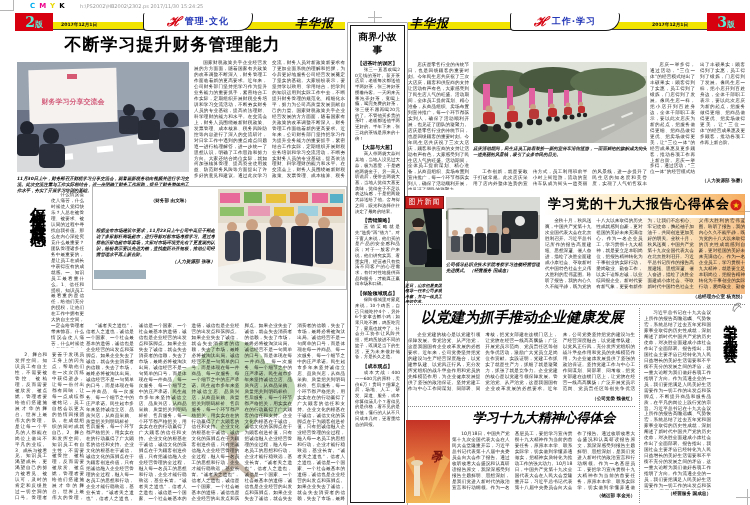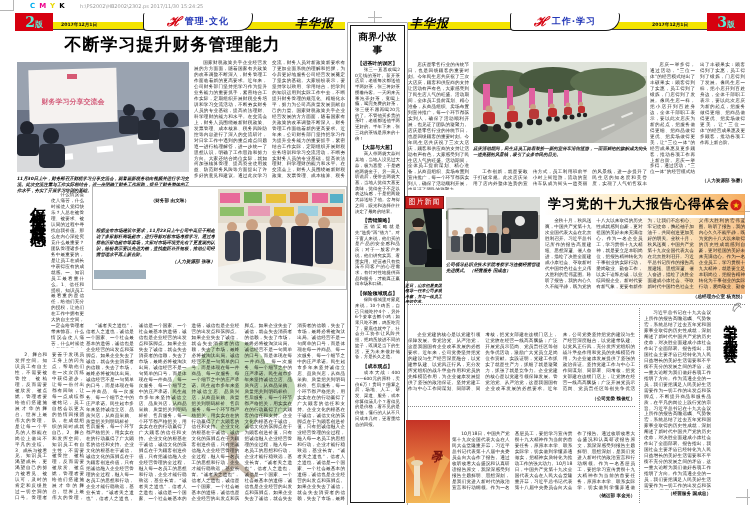--- a/index.html
+++ b/index.html
@@ -290,20 +290,21 @@
     <svg width="12" height="12" viewBox="0 0 12 12">
       <circle cx="6" cy="6" r="5.6" fill="#d22016"></circle>
       <text x="6" y="9" font-size="8" fill="#f7d117" text-anchor="middle">★</text>
     </svg>
   </div>
   <div class="abs bt cols4 grad-body" style="left:545px;top:218px;width:200px;height:76px">金秋十月，秋风送爽，中国共产党第十九次全国代表大会在北京胜利召开。习近平总书记所作的报告高屋建瓴、思想深邃、催人奋进，描绘了决胜全面建成小康社会、夺取新时代中国特色社会主义伟大胜利的宏伟蓝图。聆听了报告，我的内心久久不能平静，既为党的十八大以来取得的历史性成就感到自豪，更对祖国的美好未来充满信心。作为一名企业员工，学习贯彻十九大精神，就是要立足本职岗位，把报告精神转化为干事创业的实际行动，爱岗敬业、勤奋工作，以实干诠释忠诚，以业绩回报企业。新时代要有新气象，更要有新作为，让我们不忘初心、牢记使命，撸起袖子加油干，共同创造更加美好的明天。金秋十月，秋风送爽，中国共产党第十九次全国代表大会在北京胜利召开。习近平总书记所作的报告高屋建瓴、思想深邃、催人奋进，描绘了决胜全面建成小康社会、夺取新时代中国特色社会主义伟大胜利的宏伟蓝图。聆听了报告，我的内心久久不能平静，既为党的十八大以来取得的历史性成就感到自豪，更对祖国的美好未来充满信心。作为一名企业员工，学习贯彻十九大精神，就是要立足本职岗位，把报告精神转化为干事创业的实际行动，爱岗敬业、勤奋工作，以实干诠释忠诚，以业绩回报企业。新时代要有新气象，更要有新作为，让我们不忘初心、牢记使命，撸起袖子加油干，共同创造更加美好的明天。</div>
   <div class="abs byline" style="left:650px;top:294px;width:95px">（总经理办公室 杨克悦）</div>
 
   <div class="abs doth" style="left:408px;top:304px;width:337px"></div>
 
+  <div class="abs script" style="left:410px;top:308px;width:225px;font-size:14.5px">以党建为抓手推动企业健康发展</div>
   <div class="abs bt cols3" style="left:408px;top:332px;width:227px;height:62px">企业党建的核心是以党建引领保障发展。管党治党、从严治党，这是我国国有企业改革发展的必然要求。近年来，公司党委坚持把党的建设与生产经营深度融合，以党建带队建、以党风正行风，充分发挥党组织的战斗堡垒作用和党员的先锋模范作用，为企业健康发展提供了坚强的政治保证。坚持党建工作与中心工作同谋划、同部署、同考核，把党支部建在连锁门店上，让党旗在经营一线高高飘扬；广泛开展党员示范岗、党员责任区等创先争优活动，激励广大党员立足岗位作贡献。实践证明，党建工作抓实了就是生产力，抓细了就是凝聚力，抓强了就是竞争力。企业党建的核心是以党建引领保障发展。管党治党、从严治党，这是我国国有企业改革发展的必然要求。近年来，公司党委坚持把党的建设与生产经营深度融合，以党建带队建、以党风正行风，充分发挥党组织的战斗堡垒作用和党员的先锋模范作用，为企业健康发展提供了坚强的政治保证。坚持党建工作与中心工作同谋划、同部署、同考核，把党支部建在连锁门店上，让党旗在经营一线高高飘扬；广泛开展党员示范岗、党员责任区等创先争优活动，激励广大党员立足岗位作贡献。实践证明，党建工作抓实了就是生产力，抓细了就是凝聚力，抓强了就是竞争力。</div>
   <div class="abs byline" style="left:558px;top:396px;width:77px">（公司党委 魏俊红）</div>
 
   <div class="abs doth" style="left:408px;top:406px;width:227px"></div>
 
   <div class="abs" style="left:406px;top:420px;width:44px;height:83px">
     <svg width="44" height="83" viewBox="0 0 44 83" preserveAspectRatio="none">
       <rect width="44" height="83" fill="#c53326"></rect>
       <rect width="44" height="83" fill="url(#gr1)"></rect>
       <defs>
@@ -313,20 +314,21 @@
             <stop offset="1" stop-color="#f2b757"></stop>
         </linearGradient>
       </defs>
       <polygon points="22,83 0,40 8,36 22,83" fill="#f5c96a" opacity=".5"></polygon>
       <polygon points="22,83 36,34 44,40 22,83" fill="#f5c96a" opacity=".5"></polygon>
       <rect x="8" y="44" width="6" height="32" fill="#f0e2c8"></rect>
       <ellipse cx="11" cy="43" rx="6" ry="3" fill="#e8d5b0"></ellipse>
       <text x="30" y="22" font-size="11" fill="#7a150e" font-weight="bold" font-style="italic" text-anchor="middle" writing-mode="tb">学习</text>
     </svg>
   </div>
+  <div class="abs script" style="left:453px;top:409px;width:182px;font-size:13px">学习十九大精神心得体会</div>
   <div class="abs bt cols3" style="left:452px;top:431px;width:183px;height:60px">10月18日，中国共产党第十九次全国代表大会在人民大会堂隆重开幕，习近平总书记代表第十八届中央委员会向大会作了报告。通过收听收看大会盛况和认真研读报告原文，我深深感受到报告主题鲜明、思想深刻，是我们党进入新时代的政治宣言和行动纲领。作为一名基层员工，要把学习宣传贯彻十九大精神作为当前的首要任务，原原本本学、联系实际学，切实做到学懂弄通做实，把精神实质转化为推动工作的强大动力。10月18日，中国共产党第十九次全国代表大会在人民大会堂隆重开幕，习近平总书记代表第十八届中央委员会向大会作了报告。通过收听收看大会盛况和认真研读报告原文，我深深感受到报告主题鲜明、思想深刻，是我们党进入新时代的政治宣言和行动纲领。作为一名基层员工，要把学习宣传贯彻十九大精神作为当前的首要任务，原原本本学、联系实际学，切实做到学懂弄通做实，把精神实质转化为推动工作的强大动力。</div>
   <div class="abs byline" style="left:553px;top:493px;width:82px">（储运部 李金光）</div>
 
   <div class="abs dotv" style="left:639px;top:308px;height:195px"></div>
 
   <svg class="abs" style="left:731px;top:300px" width="12" height="13" viewBox="0 0 12 13">
     <path d="M2 11 C2 4 7 2 10 4 C8 7 4 8 3 12 M4 6 C6 4 9 5 10 8" stroke="#8a8a8a" stroke-width="1" fill="none"></path>
   </svg>
   <div class="abs bt" style="left:644px;top:310px;width:67px;height:180px">习近平总书记在十九大会议上所作的报告高瞻远瞩、气势恢宏，系统总结了过去五年党和国家事业取得的历史性成就，深刻阐述了新时代中国共产党的历史使命，对决胜全面建成小康社会作出了全面部署。报告指出，我国社会主要矛盾已经转化为人民日益增长的美好生活需要和不平衡不充分的发展之间的矛盾，这一重大论断为我们做好各项工作指明了方向。作为流通企业的一员，我们要把满足人民美好生活需要作为一切工作的出发点和落脚点，不断提升商品和服务品质，在平凡的岗位上践行党的宗旨。习近平总书记在十九大会议上所作的报告高瞻远瞩、气势恢宏，系统总结了过去五年党和国家事业取得的历史性成就，深刻阐述了新时代中国共产党的历史使命，对决胜全面建成小康社会作出了全面部署。报告指出，我国社会主要矛盾已经转化为人民日益增长的美好生活需要和不平衡不充分的发展之间的矛盾，这一重大论断为我们做好各项工作指明了方向。作为流通企业的一员，我们要把满足人民美好生活需要作为一切工作的出发点和落脚点，不断提升商品和服务品质，在平凡的岗位上践行党的宗旨。</div>
   <div class="abs byline" style="left:644px;top:491px;width:67px">（经营服务 国成忠）</div>

